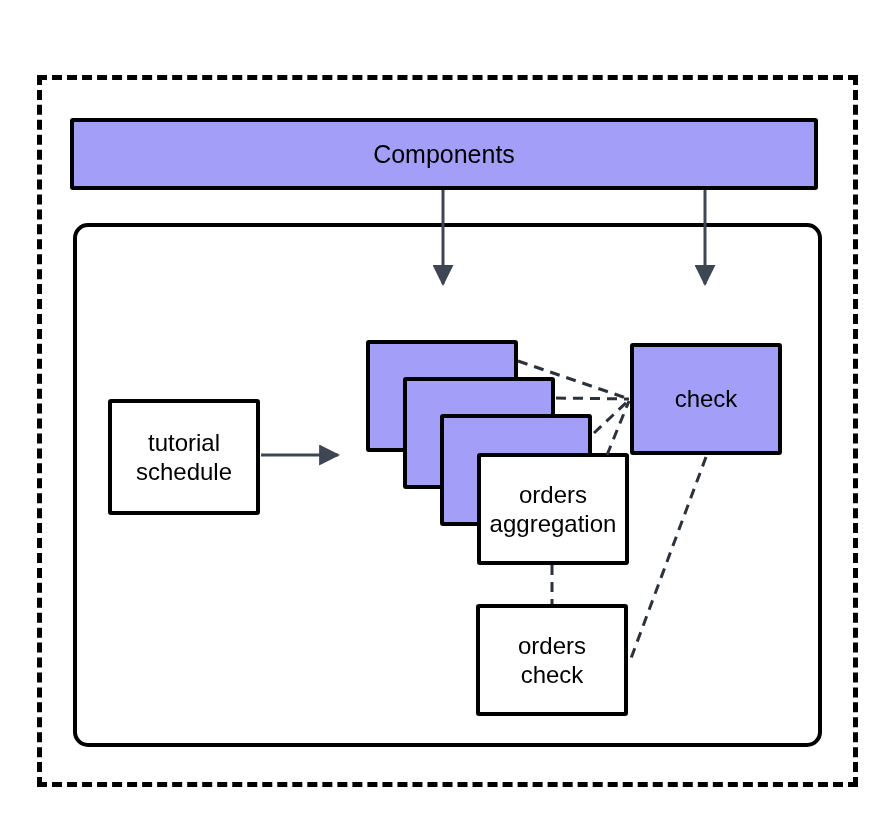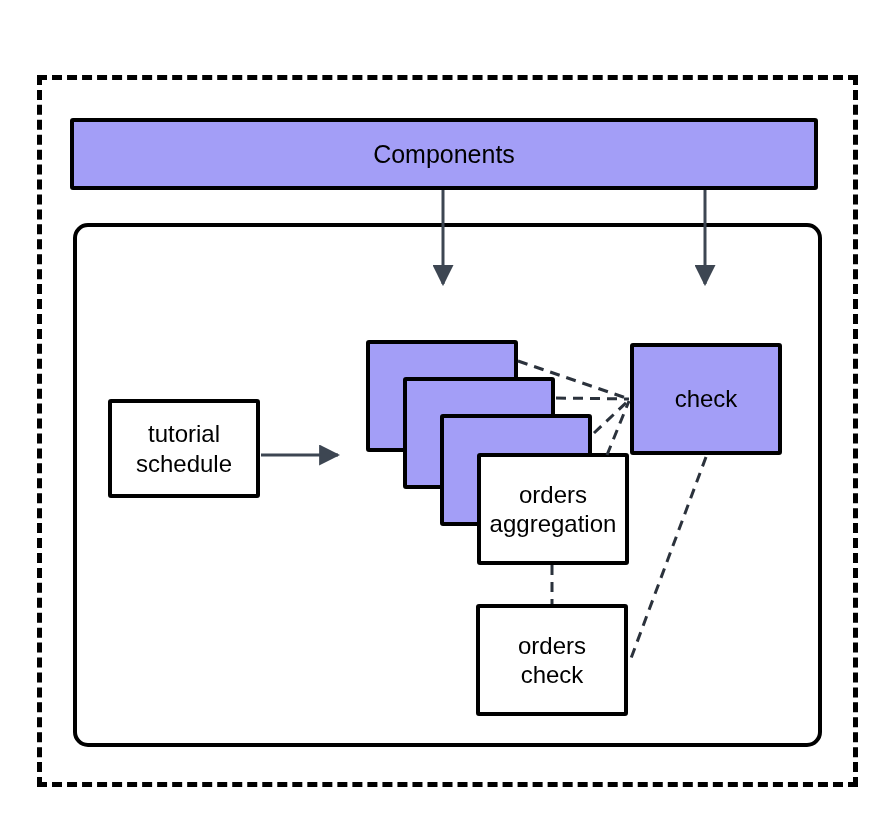--- a/index.html
+++ b/index.html
@@ -145,21 +145,21 @@
     width: 152px;
     height: 112px;
     font-size: 24px;
     z-index: 3;
   }
 
   #tutorial-schedule-box {
     left: 108px;
     top: 399px;
     width: 152px;
-    height: 99px;
+    height: 116px;
     font-size: 24px;
     z-index: 3;
   }
 
   
   #label-assets   { left: 374px; top: 305px; width: 140px; }
   #label-resource { left: 636px; top: 305px; width: 140px; }
   #label-schedule { left: 113px; top: 361px; width: 145px; }
   #label-asset-check {
     left: 374px;

